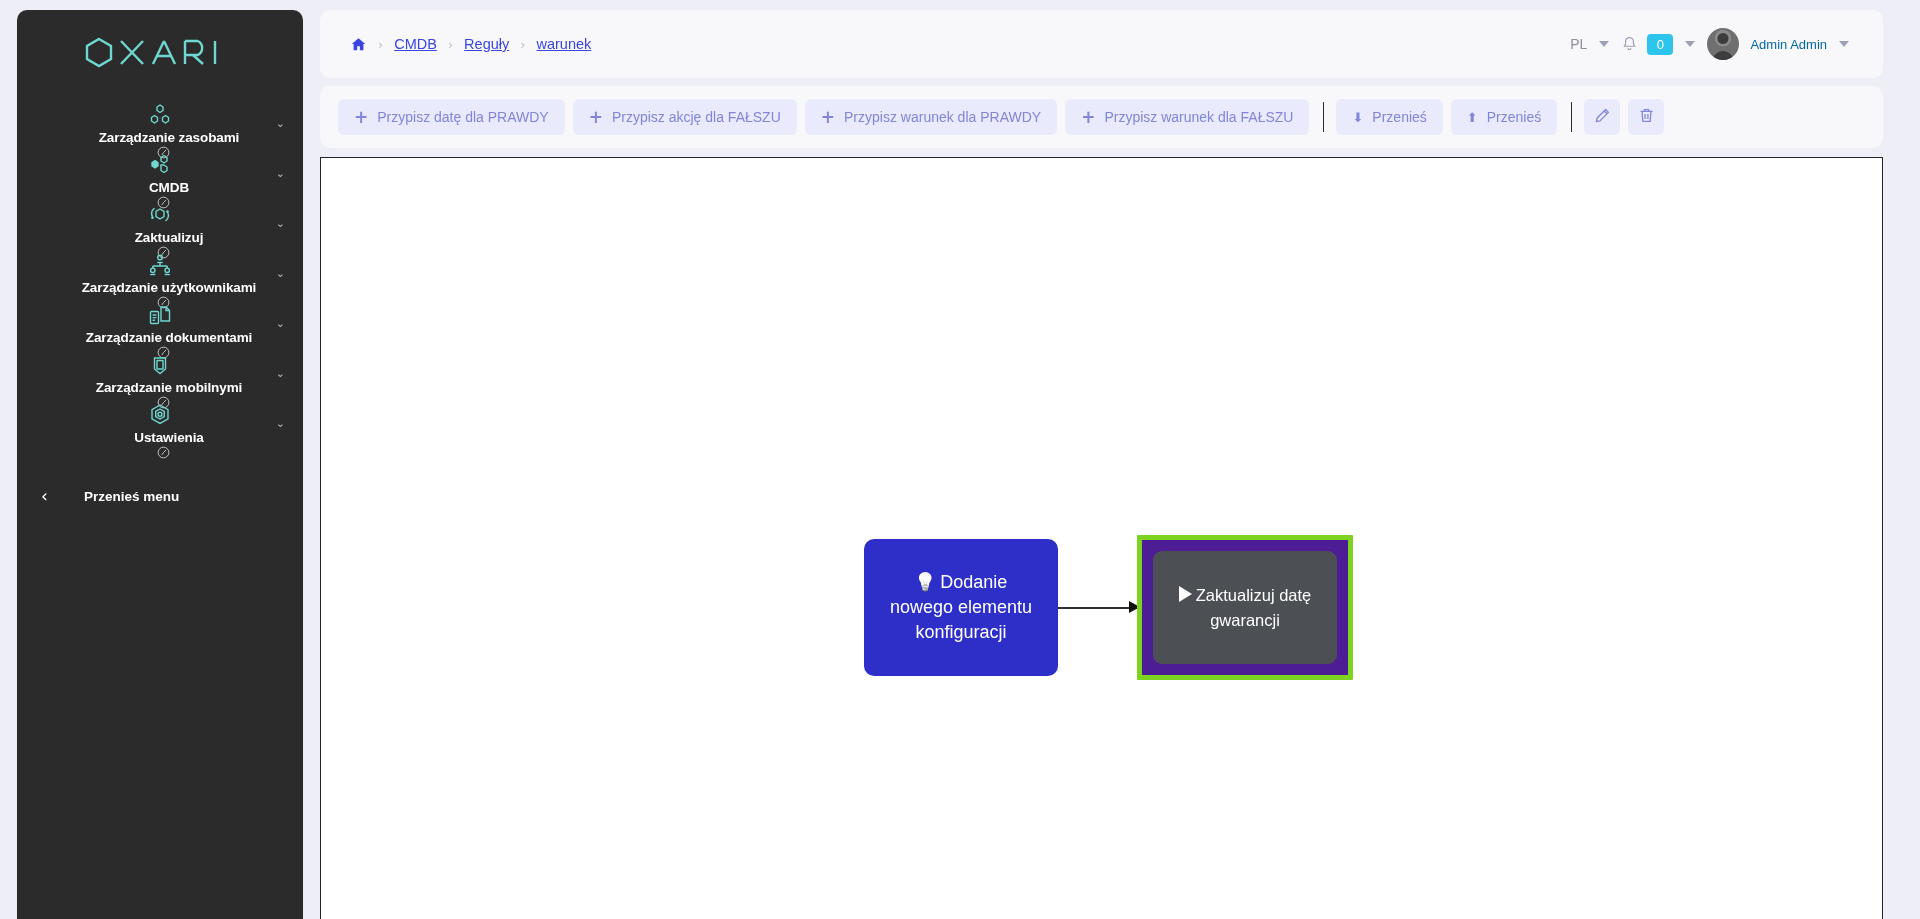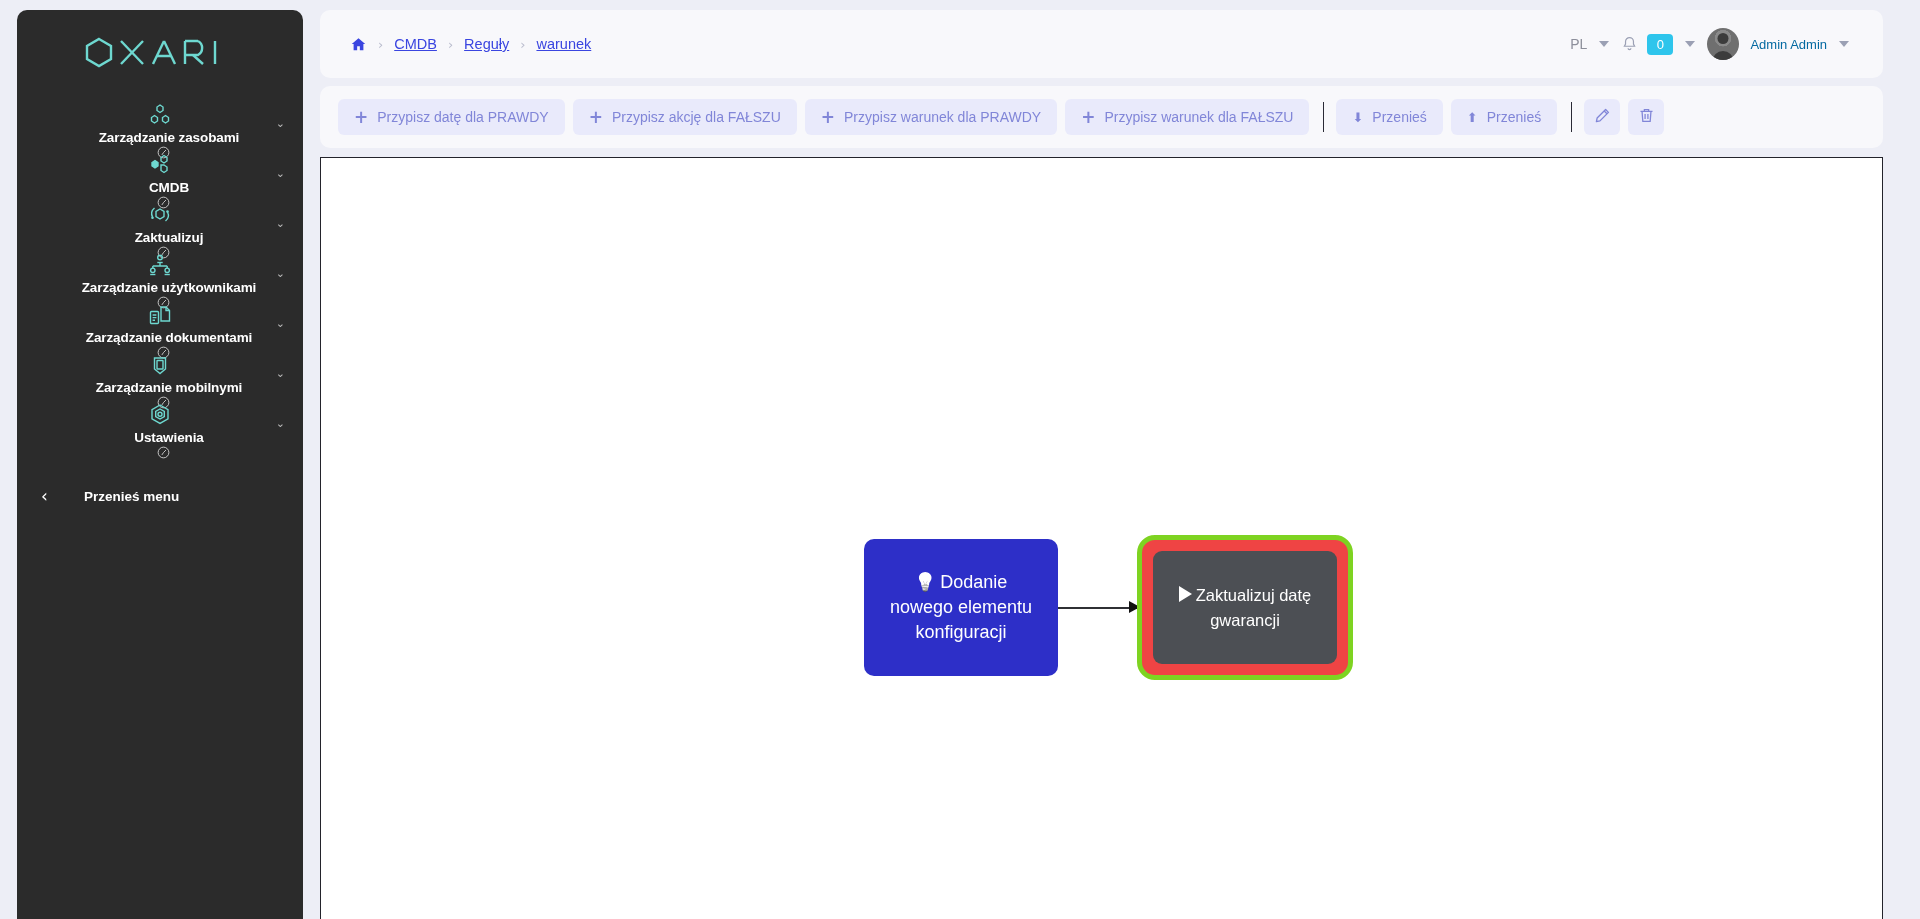--- a/index.html
+++ b/index.html
@@ -174,22 +174,22 @@
     left: 543px; top: 381px;
     width: 194px; height: 137px;
     background: #2d2fc8;
     border-radius: 10px;
   }
   .node-action-wrap {
     position: absolute;
     left: 816px; top: 377px;
     width: 216px; height: 145px;
     border: 5px solid #7ed321;
-    border-radius: 18px;
-    background: #ef4444;
+    border-radius: 1px;
+    background: #4c1d95;
     padding: 11px;
   }
   .node-action {
     width: 100%; height: 100%;
     background: #4c4f54;
     border-radius: 9px;
     display: flex; align-items: center; justify-content: center;
     text-align: center; color: #fff;
     font-size: 16.5px; line-height: 25px;
     padding: 0 12px;

